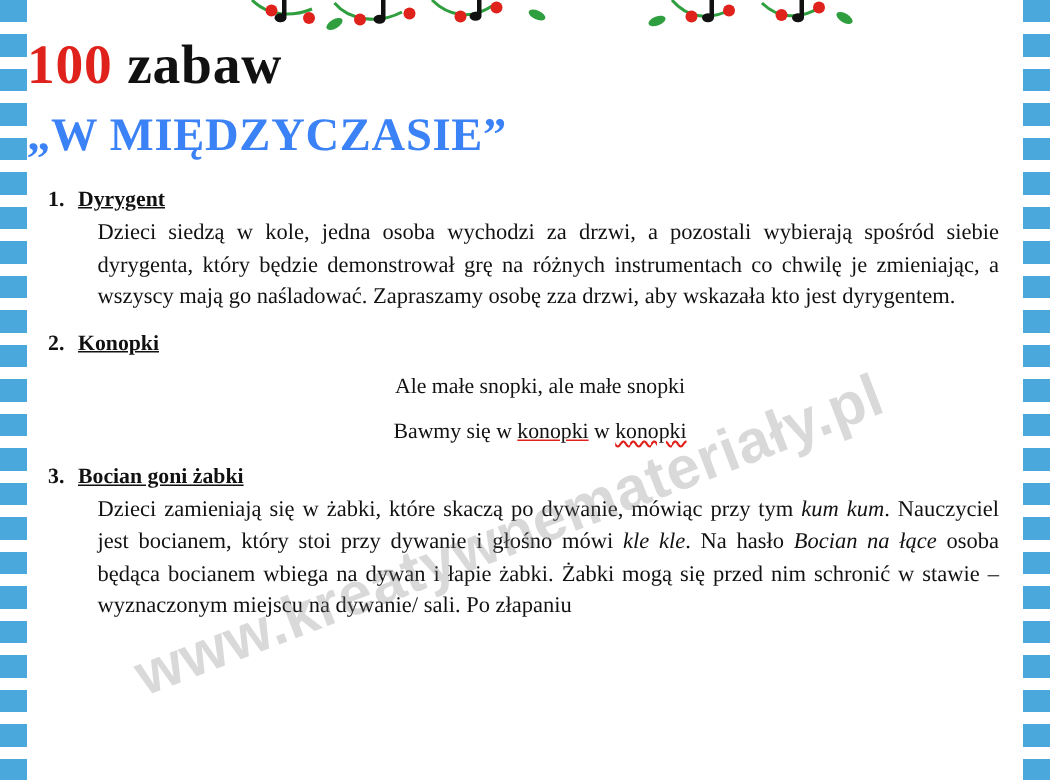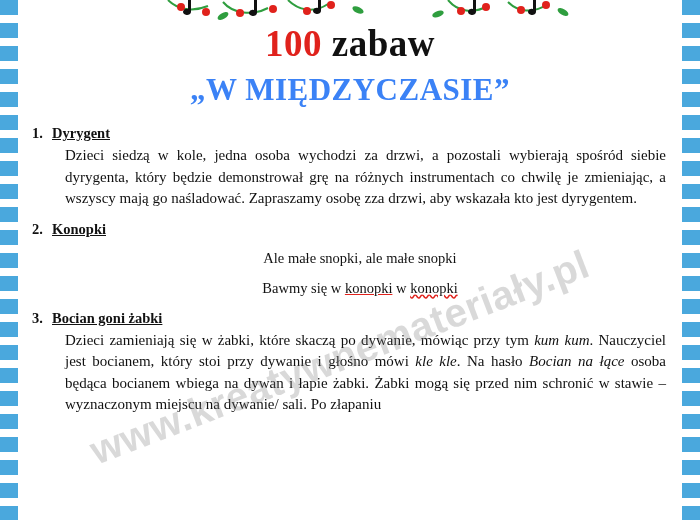--- a/index.html
+++ b/index.html
@@ -56,21 +56,21 @@
     height: 26px;
     overflow: hidden;
   }
   .decor svg { display: block; }
 
   .title-block {
     position: absolute;
     left: 0;
     top: 22px;
     width: 664px;
-    text-align: center;
+    text-align: left;
   }
   .title-line1 {
     font-family: "Liberation Serif", serif;
     font-weight: bold;
     font-size: 37px;
     line-height: 44px;
     letter-spacing: 0.5px;
     color: #111;
   }
   .title-line1 .num {

